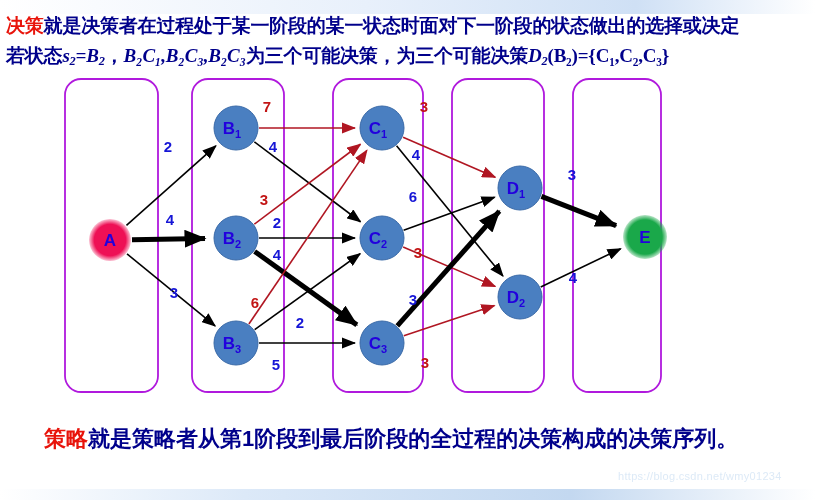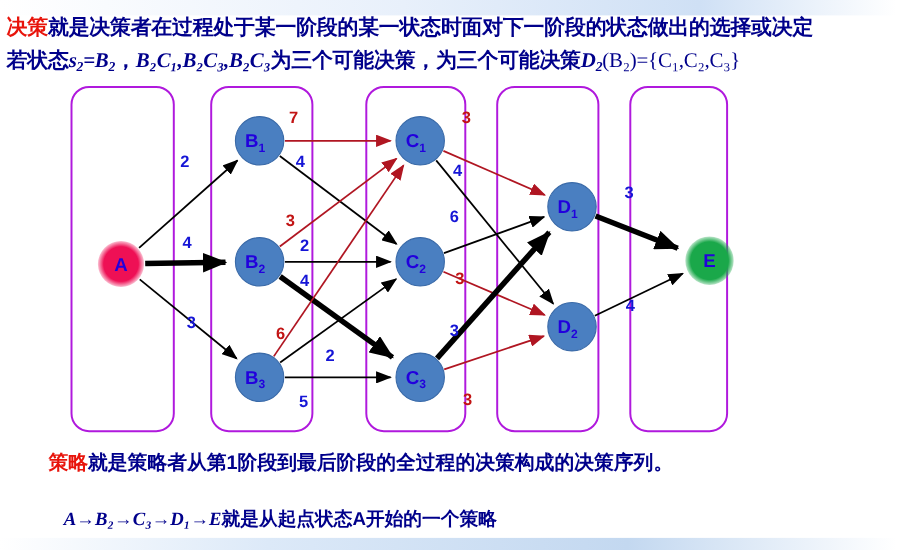--- a/index.html
+++ b/index.html
@@ -50,32 +50,32 @@
   }
   .hline.second { margin-top: 2px; }
   .kw-red { color: #e8140b; }
   .mathit {
     font-family: "Liberation Serif", "DejaVu Serif", serif;
     font-style: italic;
     font-weight: bold;
   }
   .mathup {
     font-family: "Liberation Serif", "DejaVu Serif", serif;
-    font-weight: normal;
+    font-weight: bold;
   }
   sub.sb {
     font-size: 0.65em;
     vertical-align: -0.28em;
     font-style: italic;
   }
   
   .footer1 {
     position: absolute;
-    left: 44px; top: 408px;
-    font-size: 18px;
+    left: 44px; top: 424px;
+    font-size: 22px;
     font-weight: bold;
     color: #00008b;
     white-space: nowrap;
   }
   .footer2 {
     position: absolute;
     left: 58px; top: 460px;
     font-size: 17px;
     font-weight: bold;
     color: #00008b;
@@ -242,18 +242,16 @@
         <g>
           <circle cx="645" cy="167" r="22" fill="url(#glow-green)"></circle>
           <text x="645" y="173" class="node-label" text-anchor="middle"><tspan>E</tspan></text>
         </g>
       </g>
   </svg>
 
   <div class="footer1">
     <span class="kw-red">策略</span><span>就是策略者从第1阶段到最后阶段的全过程的决策构成的决策序列。</span>
   </div>
-  <div class="footer2">
-    <span class="mathit">A→B₂→C₃→D₁→E</span><span>就是从起点状态A开始的一个策略</span>
-  </div>
-
+
+  <div class="watermark">https://blog.csdn.net/wmy01234</div>
 
 </div>
 
 </body></html>

